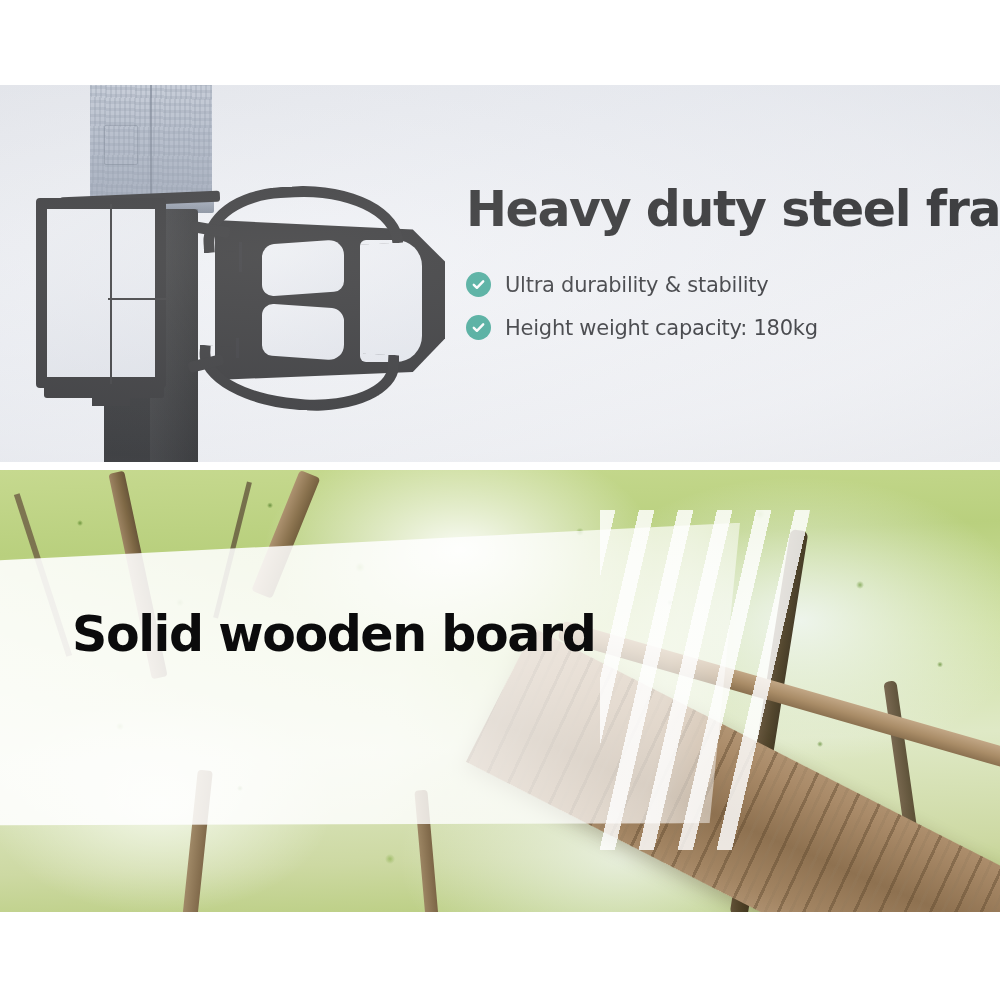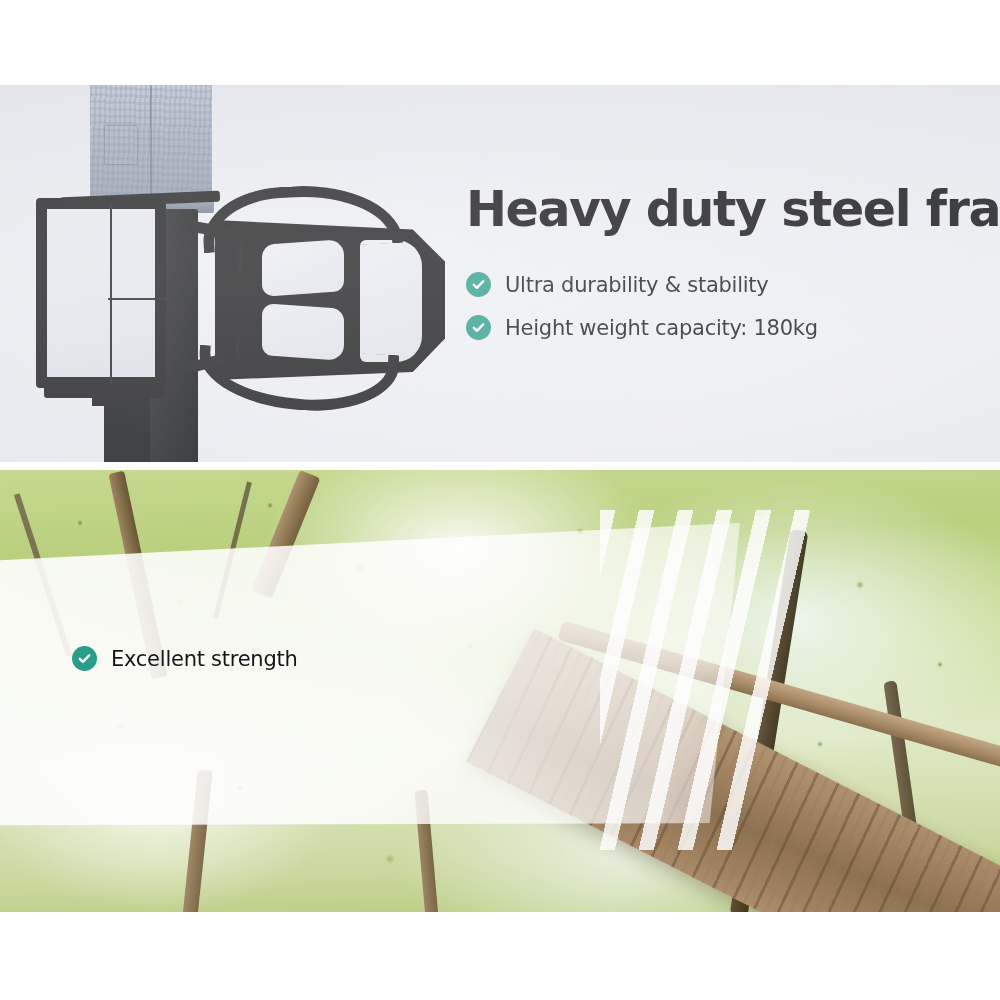--- a/index.html
+++ b/index.html
@@ -368,27 +368,20 @@
     <div class="branch-c"></div>
     <div class="trunk-main">
       <div class="trunk-bark"></div>
     </div>
     <div class="branch-a"></div>
 
     <div class="wood-overlay"></div>
     <div class="streaks"></div>
 
     <div class="wood-text">
+      <h2 class="title-wood">Solid wooden board</h2>
 
       <ul class="bullets-wood">
-        <li class="bullet">
-          <span class="check">
-            <svg width="15" height="15" viewBox="0 0 16 16" aria-hidden="true">
-              <path d="M3 8.3 L6.3 11.5 L13 4.6" fill="none" stroke="#ffffff" stroke-width="2.6" stroke-linecap="round" stroke-linejoin="round"></path>
-            </svg>
-          </span>
-          <span class="bullet-text">Excellent strength</span>
-        </li>
       </ul>
     </div>
   </section>
 
 </div>
 
 </body></html>

